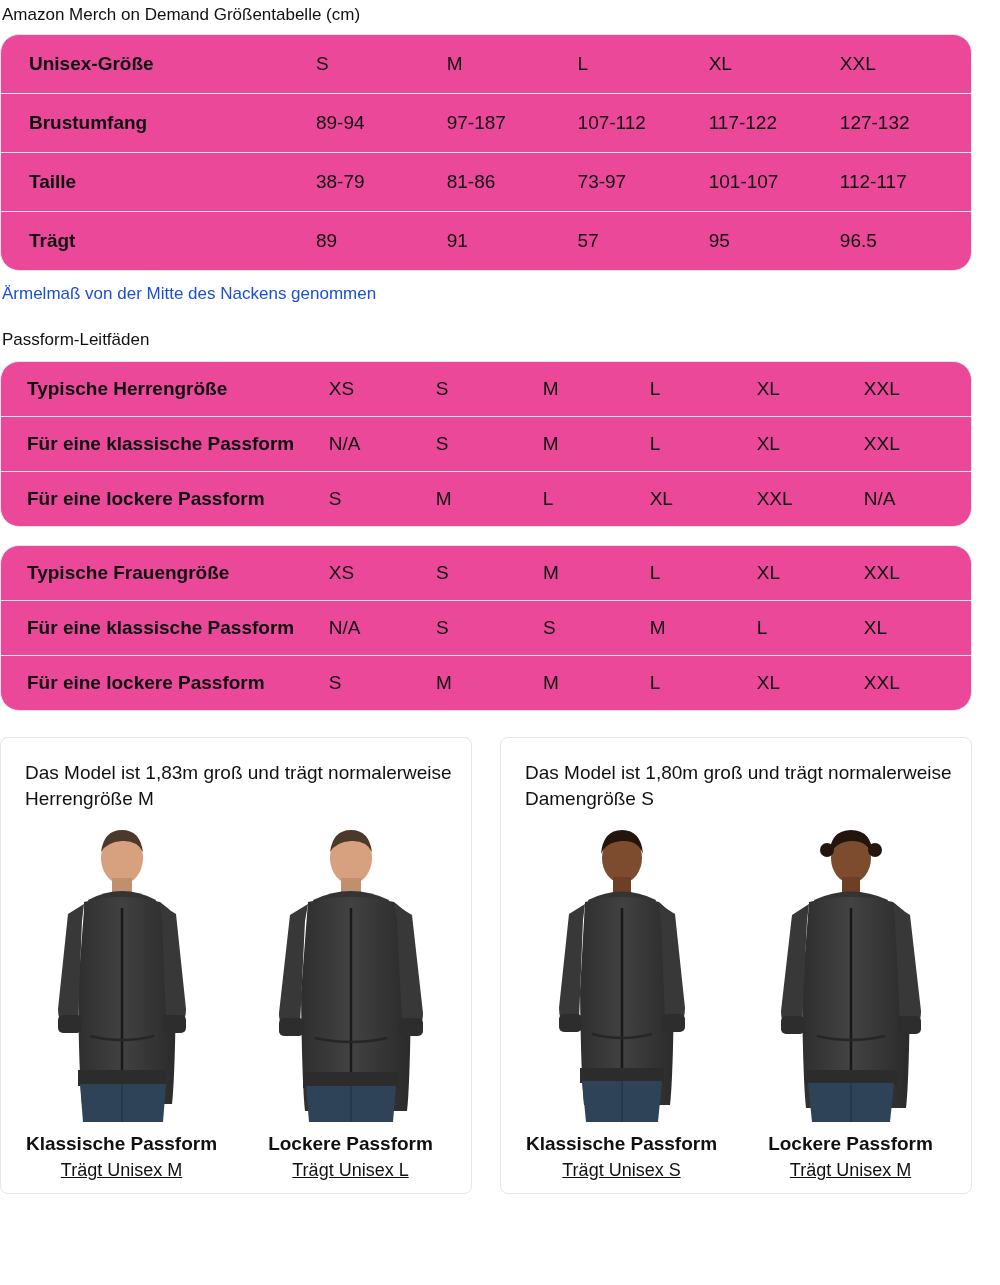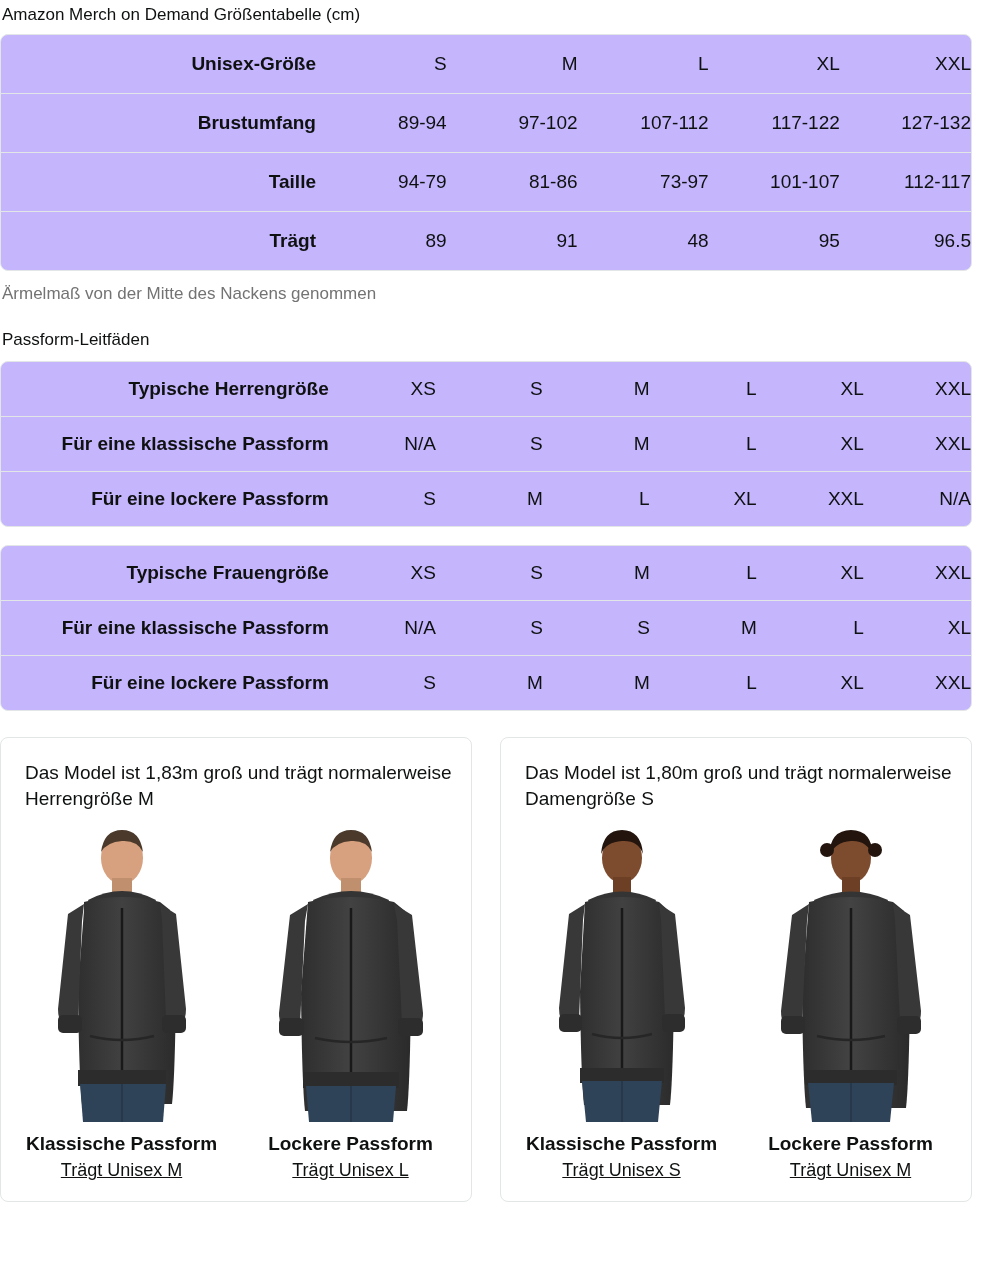--- a/index.html
+++ b/index.html
@@ -20,39 +20,38 @@
     padding: 0 0 8px 0;
   }
   .caption {
     font-size: 17px;
     color: #0f1111;
     padding: 4px 0 8px 2px;
     line-height: 1.3;
   }
   .note {
     font-size: 17px;
-    color: #737373;
+    color: #1d4ed8;
     padding: 12px 0 10px 2px;
     line-height: 1.3;
   }
   .section-title {
     font-size: 17px;
     color: #0f1111;
     padding: 14px 8px 10px 2px;
     line-height: 1.3;
   }
   table {
     width: 100%;
     border-collapse: separate;
     border-spacing: 0;
     border: 1px solid #e3e6e6;
-    border-radius: 8px;
+    border-radius: 19px;
     overflow: hidden;
-    background: #c4b5fd;
-    text-align: right;
+    background: #ec4899;
   }
   table.size-table td {
     padding: 18px 0 18px 0;
     font-size: 19px;
     vertical-align: middle;
     border-bottom: 1px solid #e3e6e6;
   }
   table.size-table tr:last-child td {
     border-bottom: none;
   }
@@ -87,21 +86,21 @@
 
   .models-row {
     display: flex;
     gap: 28px;
     align-items: stretch;
   }
   .model-card {
     flex: 1 1 0;
     border: 1px solid #e3e6e6;
     border-radius: 8px;
-    padding: 22px 18px 18px 18px;
+    padding: 22px 18px 10px 18px;
     background: #fff;
     display: flex;
     flex-direction: column;
   }
   .model-desc {
     font-size: 19px;
     line-height: 1.35;
     color: #0f1111;
     margin-bottom: 10px;
     padding-left: 6px;
@@ -156,38 +155,38 @@
         <td class="label">Unisex-Größe</td>
         <td class="val">S</td>
         <td class="val">M</td>
         <td class="val">L</td>
         <td class="val">XL</td>
         <td class="val">XXL</td>
       </tr>
       <tr>
         <td class="label">Brustumfang</td>
         <td class="val">89-94</td>
-        <td class="val">97-102</td>
+        <td class="val">97-187</td>
         <td class="val">107-112</td>
         <td class="val">117-122</td>
         <td class="val">127-132</td>
       </tr>
       <tr>
         <td class="label">Taille</td>
-        <td class="val">94-79</td>
+        <td class="val">38-79</td>
         <td class="val">81-86</td>
         <td class="val">73-97</td>
         <td class="val">101-107</td>
         <td class="val">112-117</td>
       </tr>
       <tr>
         <td class="label">Trägt</td>
         <td class="val">89</td>
         <td class="val">91</td>
-        <td class="val">48</td>
+        <td class="val">57</td>
         <td class="val">95</td>
         <td class="val">96.5</td>
       </tr>
     </tbody>
   </table>
 
   <div class="note">Ärmelmaß von der Mitte des Nackens genommen</div>
 
   <div class="section-title">Passform-Leitfäden</div>
 

